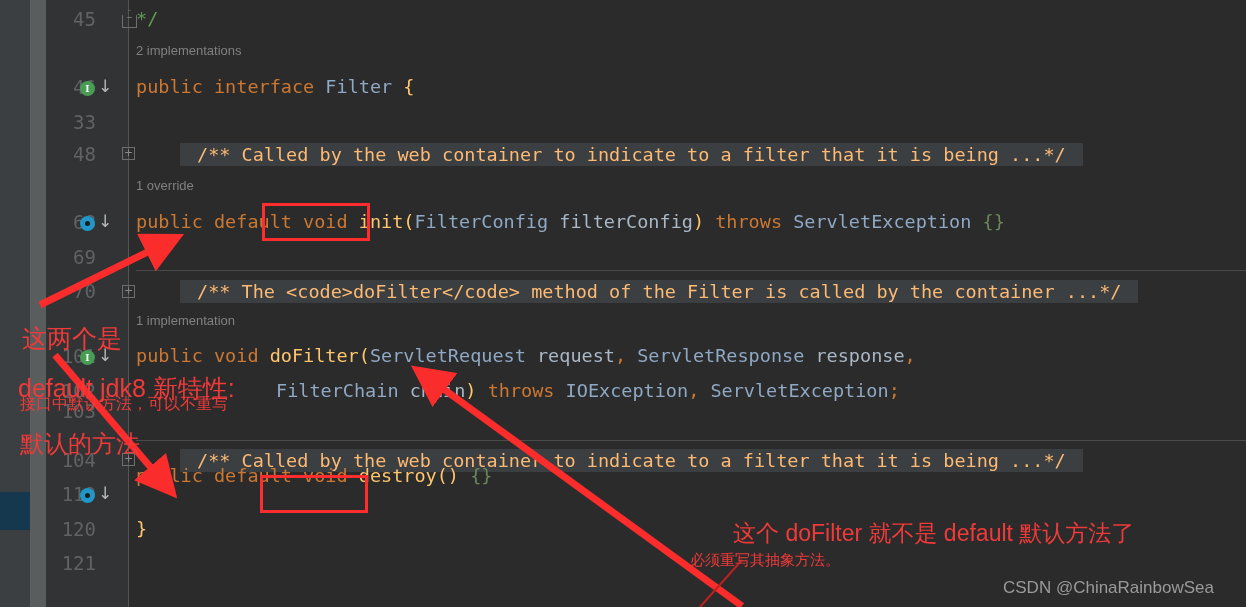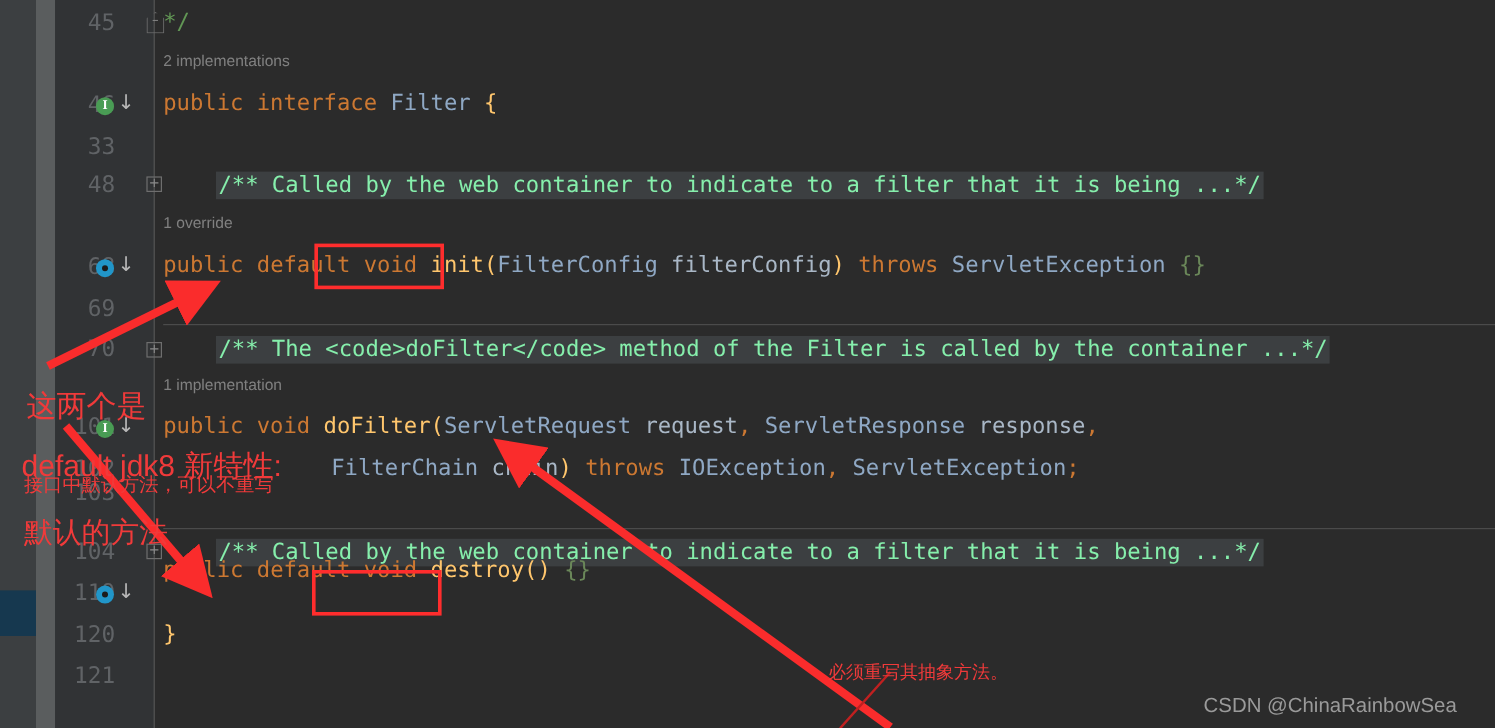--- a/index.html
+++ b/index.html
@@ -81,23 +81,23 @@
     font-size: 13px;
     color: #808080;
     font-family: "Liberation Sans", sans-serif;
     white-space: pre;
   }
   .doc {
     position: absolute;
     left: 180px;
     font-size: 18.5px;
     white-space: pre;
-    color: #86efac;
+    color: #fdba74;
     background: #3c3f41;
-    padding: 1px 2px;
+    padding: 1px 17px;
     font-family: "DejaVu Sans Mono", "Liberation Mono", monospace;
   }
 
   
   .kw  { color: #cc7832; }
   .typ { color: #a9b7c6; }
   .cls { color: #8fa8c4; }
   .fn  { color: #ffc66d; }
   .brc { color: #6a8759; }
   .yel { color: #ffc66d; }
@@ -279,17 +279,18 @@
     <line x1="55" y1="355" x2="170" y2="490" stroke="#fa2c2c" stroke-width="7" marker-end="url(#ah)"></line>
     <line x1="742" y1="606" x2="420" y2="372" stroke="#fa2c2c" stroke-width="7" marker-end="url(#ah)"></line>
     <line x1="700" y1="607" x2="742" y2="560" stroke="#c02020" stroke-width="2"></line>
   </svg>
 
   <div class="redtext" style="left:22px; top:322px; font-size:25px;">这两个是</div>
   <div class="redtext" style="left:18px; top:372px; font-size:25px;">default jdk8 新特性:</div>
   <div class="redtext" style="left:20px; top:394px; font-size:16px;">接口中默认方法，可以不重写</div>
   <div class="redtext" style="left:20px; top:428px; font-size:24px;">默认的方法</div>
 
+  <div class="redtext" style="left:733px; top:518px; font-size:23px;">这个 doFilter 就不是 default 默认方法了</div>
   <div class="redtext" style="left:690px; top:551px; font-size:15px;">必须重写其抽象方法。</div>
 
   <div class="watermark" style="left:1003px; top:578px;">CSDN @ChinaRainbowSea</div>
 
 </div>
 
 </body></html>

